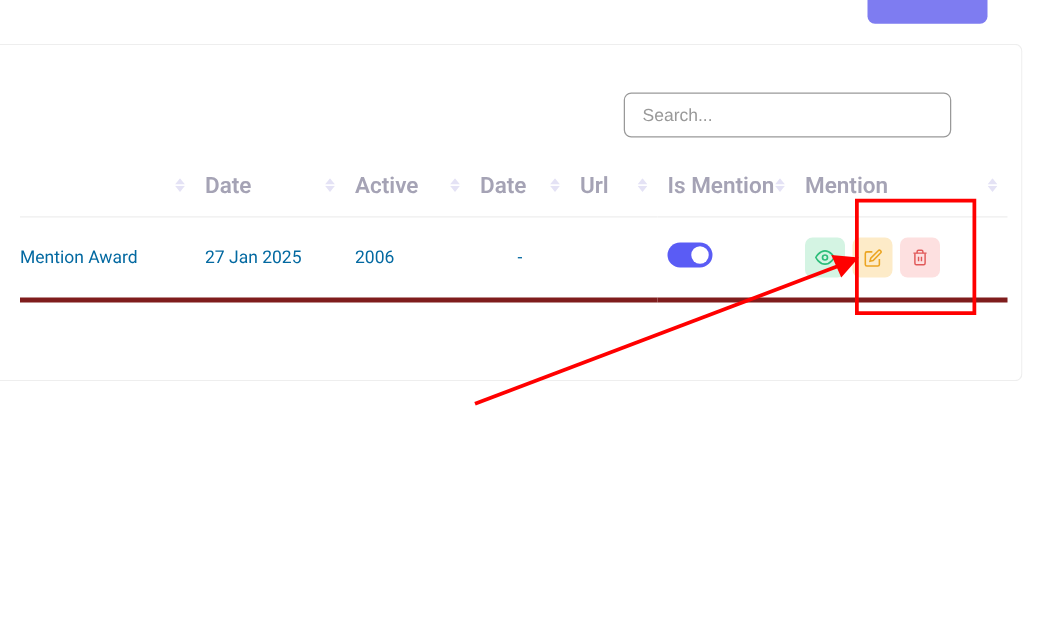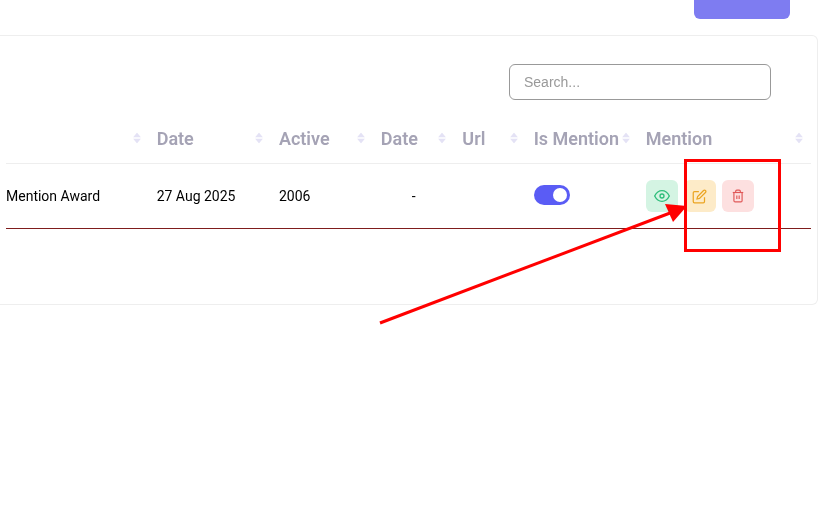--- a/index.html
+++ b/index.html
@@ -21,21 +21,21 @@
       border-radius: 0 0 6px 6px;
     }
     .card {
       position: absolute;
       top: 35px;
       left: 0;
       right: 14px;
       border: 1px solid #eee;
       border-left: none;
       border-radius: 0 6px 6px 0;
-      padding: 6px;
+      padding: 16px;
       background: #fff;
       min-height: 270px;
     }
     .search-wrap {
       display: flex;
       justify-content: flex-end;
       padding: 22px 40px 12px 0;
     }
     .search {
       width: 262px;
@@ -66,23 +66,23 @@
       top: 50%;
       transform: translateY(-50%);
       display: flex;
       flex-direction: column;
       gap: 1px;
     }
     thead th .sort svg { display: block; }
     tbody td {
       padding: 16px 8px;
       border-top: 1px solid #eee;
-      border-bottom: 1px solid #7f1d1d;
+      border-bottom: 4px solid #7f1d1d;
       font-size: 14px;
-      color: #000000;
+      color: #0369a1;
       vertical-align: middle;
       margin-left: 16px;
     }
     .col-title { width: 140px; padding-left: 0; }
     .col-date { width: 120px; }
     .col-session { width: 100px; }
     .col-file { width: 80px; text-align: center; }
     .col-url { width: 70px; }
     .col-active { width: 110px; }
     .col-actions { width: 170px; }
@@ -225,21 +225,21 @@
             <svg width="8" height="5" viewBox="0 0 8 5">
                 <path d="M0 0 L4 5 L8 0 Z" fill="#e4e2f5"></path>
               </svg>
           </span>
         </th>
       </tr>
     </thead>
     <tbody>
       <tr>
         <td style="padding-left:0;">Mention Award</td>
-        <td>27 Aug 2025</td>
+        <td>27 Jan 2025</td>
         <td>2006</td>
         <td style="text-align:center;">-</td>
         <td></td>
         <td>
           <span class="toggle"></span>
         </td>
         <td>
           <div class="actions">
             <div class="act-btn act-view">
               <svg width="16" height="16" viewBox="0 0 24 24" fill="none" stroke="#2dbd7a" stroke-width="2">

